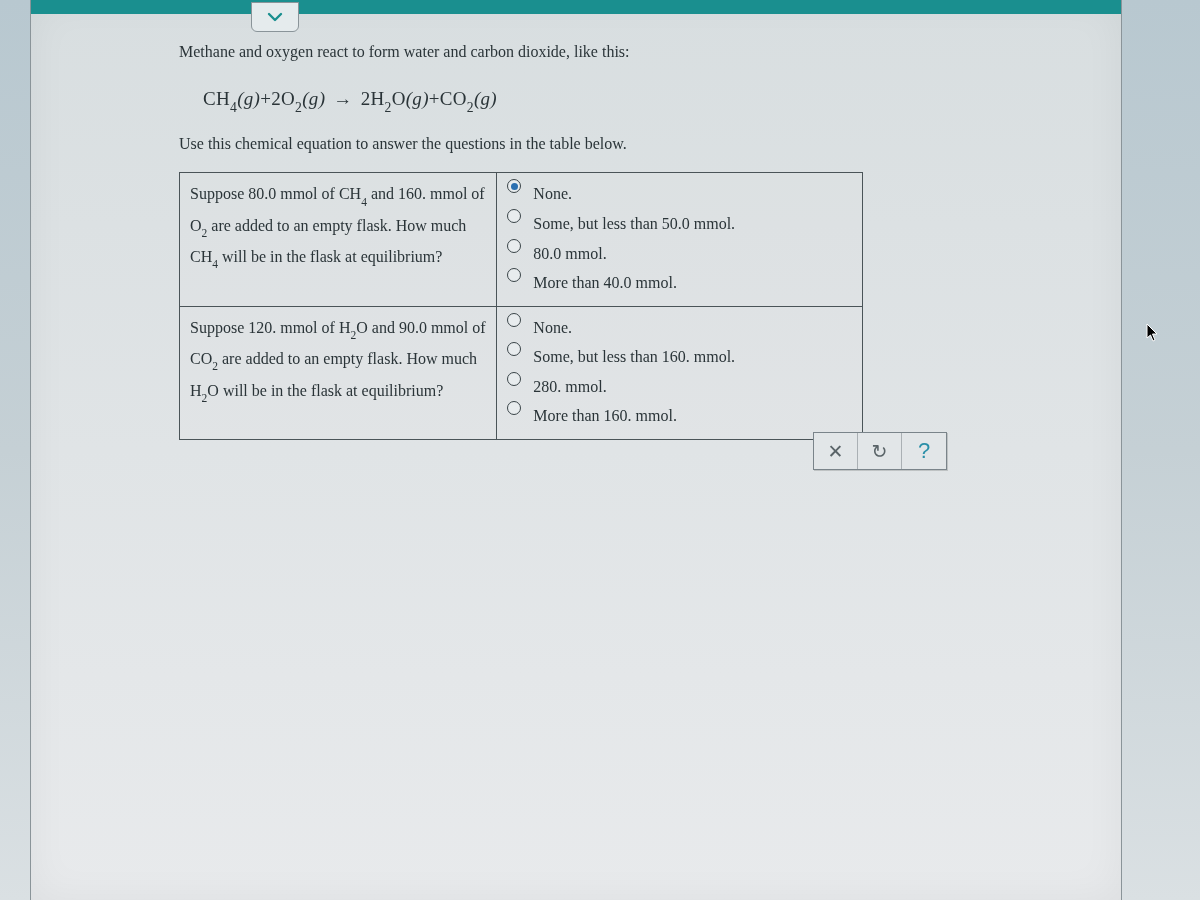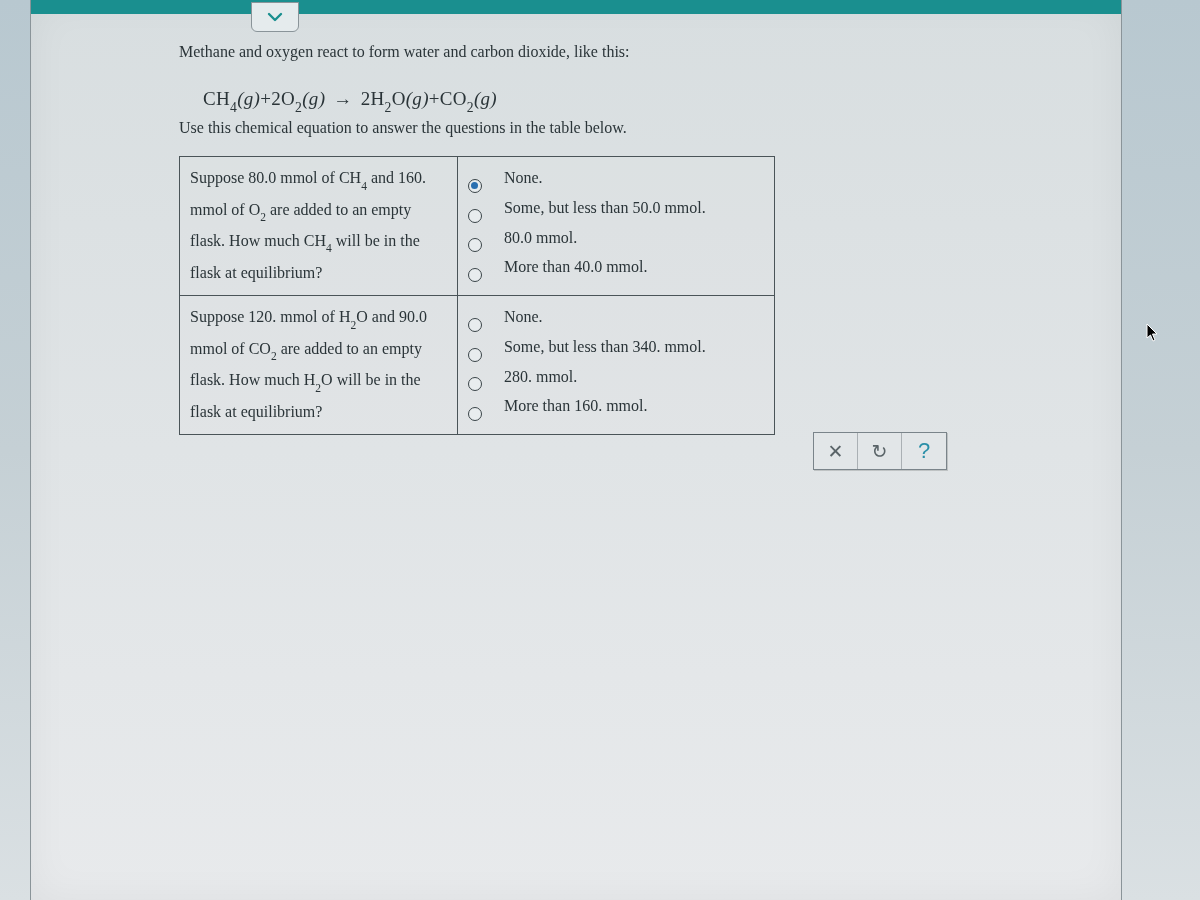--- a/index.html
+++ b/index.html
@@ -58,60 +58,60 @@
       color: #2a3438;
       font-size: 16px;
       line-height: 1.5;
     }
     .intro {
       margin-bottom: 21px;
     }
     .equation {
       font-family: 'Times New Roman', Georgia, serif;
       font-size: 19px;
-      margin: 8px 0 0 24px;
+      margin: 8px 0 16px 24px;
       letter-spacing: 0.3px;
     }
     .sub {
       font-size: 0.72em;
       vertical-align: sub;
       position: relative;
       top: 2px;
     }
     .italic {
       font-style: italic;
     }
     .arrow {
       margin: 0 3px;
     }
     .instruction {
       margin-bottom: 16px;
     }
     .qtable {
       border-collapse: collapse;
-      width: 596px;
+      width: 684px;
       background: rgba(255,255,255,0.03);
     }
     .qtable td {
       border: 1.4px solid #4a5458;
       vertical-align: top;
       padding: 6px 10px 8px 10px;
     }
     .qcell {
       width: 330px;
       font-size: 16px;
       line-height: 1.85;
     }
     .acell {
       width: 382px;
     }
     .option {
       display: flex;
-      align-items: flex-end;
-      gap: 22px;
+      align-items: flex-start;
+      gap: 12px;
       line-height: 1.85;
       cursor: pointer;
     }
     .radio {
       width: 14px;
       height: 14px;
       border: 1.5px solid #3a4448;
       border-radius: 50%;
       flex-shrink: 0;
       display: inline-flex;
@@ -214,21 +214,21 @@
         <td class="qcell">
           <span>Suppose 120. mmol of H</span><span class="sub">2</span><span>O</span><span> and 90.0 mmol of CO</span><span class="sub">2</span><span> are added to an empty flask. How much H</span><span class="sub">2</span><span>O</span><span> will be in the flask at equilibrium?</span>
         </td>
         <td class="acell">
           <div class="option">
                 <span class="radio"></span>
                 <span>None.</span>
               </div>
           <div class="option">
                 <span class="radio"></span>
-                <span>Some, but less than 340. mmol.</span>
+                <span>Some, but less than 160. mmol.</span>
               </div>
           <div class="option">
                 <span class="radio"></span>
                 <span>280. mmol.</span>
               </div>
           <div class="option">
                 <span class="radio"></span>
                 <span>More than 160. mmol.</span>
               </div>
         </td>

